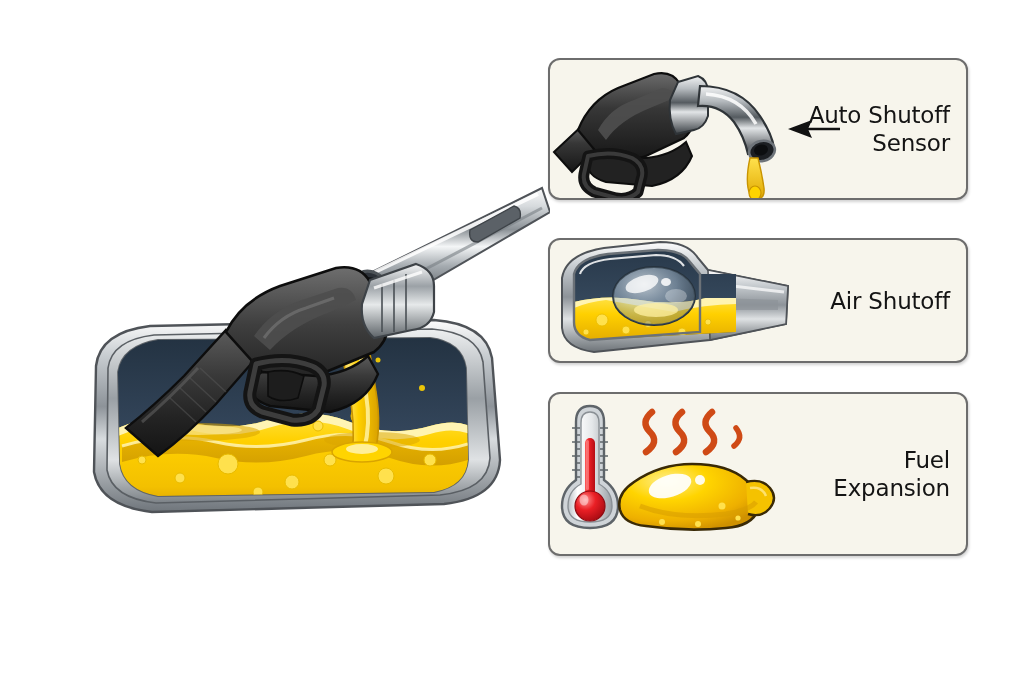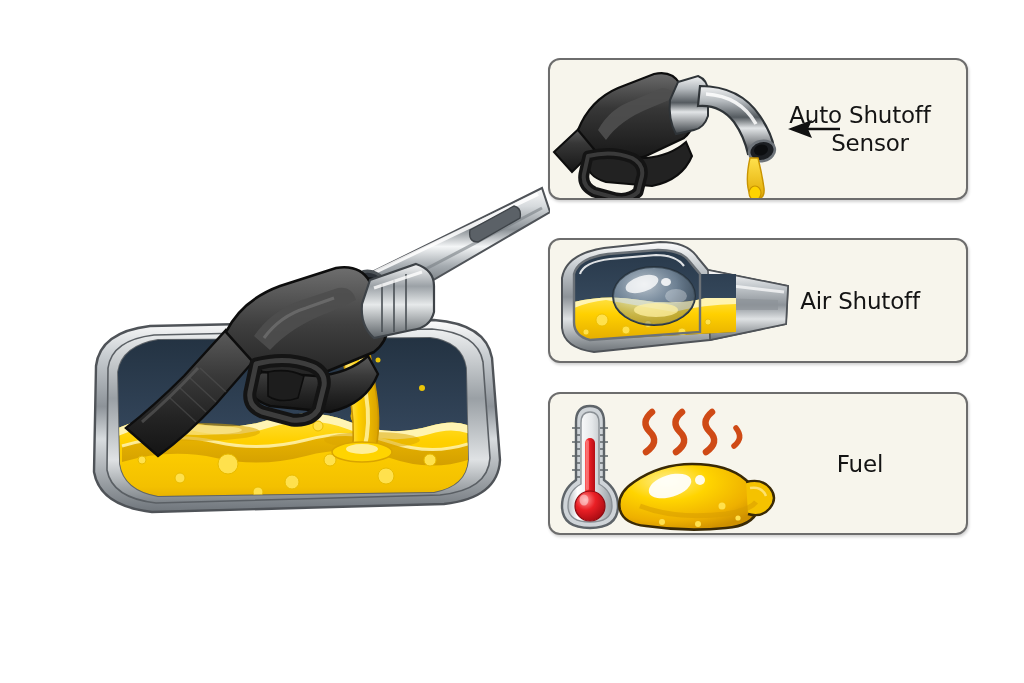--- a/index.html
+++ b/index.html
@@ -38,40 +38,40 @@
     width: 420px;
     background: #f7f5ec;
     border: 2px solid #6d6d6d;
     border-radius: 12px;
     box-sizing: border-box;
     box-shadow: 1px 2px 3px rgba(0,0,0,0.18);
     overflow: hidden;
   }
   #panel-auto-shutoff { top: 58px;  height: 142px; }
   #panel-air-pocket   { top: 238px; height: 125px; }
-  #panel-fuel-expansion { top: 392px; height: 143px; }
+  #panel-fuel-expansion { top: 392px; height: 164px; }
 
   .panel-art {
     position: absolute;
     left: 0; top: 0;
     bottom: 0;
     width: 252px;
   }
   .panel-label {
     position: absolute;
     right: 16px;
     top: 50%;
     transform: translateY(-50%);
     width: 180px;
     color: #141414;
     font-size: 23px;
     line-height: 1.22;
     font-family: "DejaVu Sans", "Liberation Sans", sans-serif;
     letter-spacing: -0.2px;
-    text-align: center;
+    text-align: right;
   }
   .panel-label .l2 { display: block; margin-left: 20px; }
 </style>
 </head>
 <body>
 
 <div id="stage">
 
   <div id="main-illustration">
     <svg viewBox="0 0 520 380" width="520" height="380" xmlns="http://www.w3.org/2000/svg">
@@ -484,16 +484,17 @@
             <circle cx="172" cy="112" r="3.5"></circle>
             <circle cx="148" cy="130" r="3"></circle>
             <circle cx="112" cy="128" r="3"></circle>
             <circle cx="188" cy="124" r="2.6"></circle>
           </g>
         </g>
       </svg>
     </div>
     <div class="panel-label">
       <span class="l1">Fuel</span>
+      <span class="l2">Expansion</span>
     </div>
   </div>
 
 </div>
 
 </body></html>

